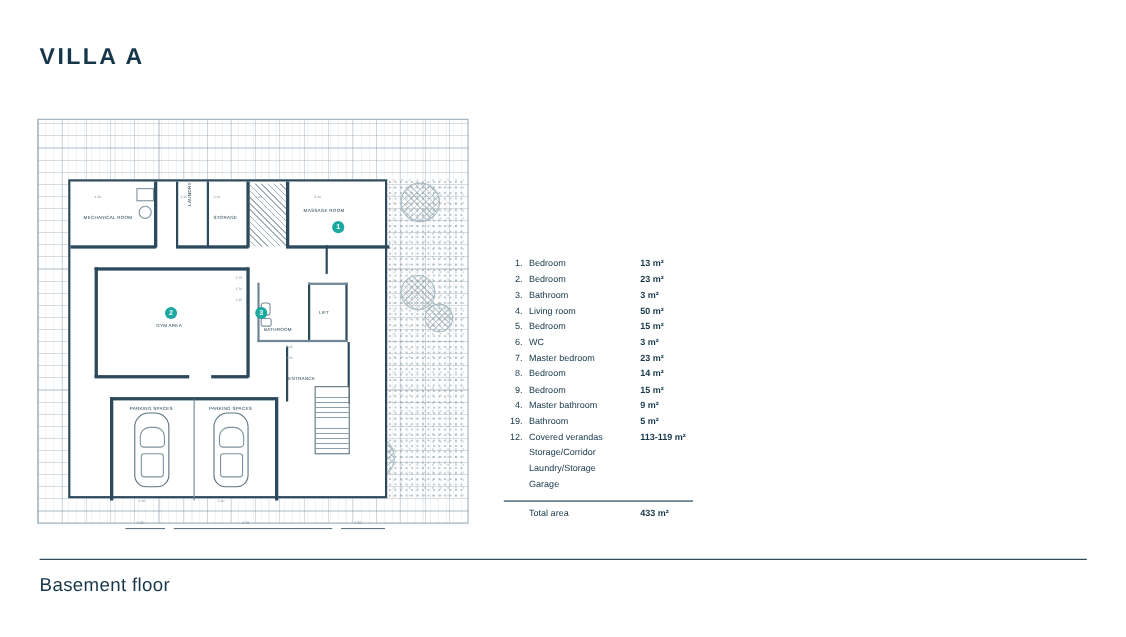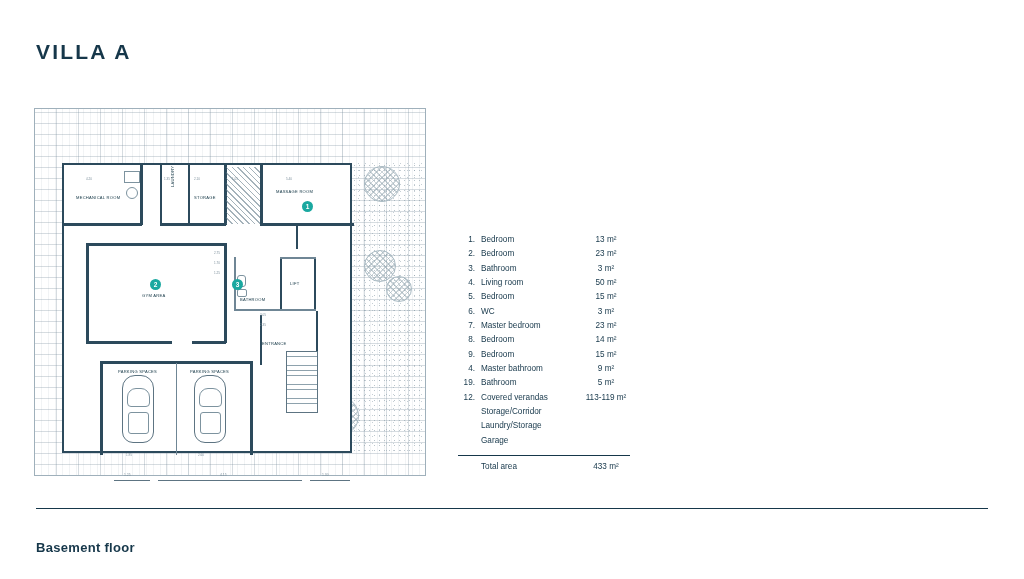--- a/index.html
+++ b/index.html
@@ -32,23 +32,23 @@
     position: absolute;
     left: 36px;
     top: 508px;
     width: 952px;
     height: 1px;
     background: #16374a;
   }
   .footer-label {
     position: absolute;
     left: 36px;
-    top: 540px;
-    font-size: 13px;
-    font-weight: bold;
+    top: 522px;
+    font-size: 17px;
+    font-weight: normal;
     letter-spacing: .3px;
     color: #16374a;
   }
 
   
   .plan-wrap {
     position: absolute;
     left: 34px;
     top: 108px;
     width: 392px;
@@ -218,21 +218,22 @@
     text-align: right;
     padding-right: 6px;
     flex: 0 0 auto;
   }
   .legend-name {
     flex: 1 1 auto;
   }
   .legend-area {
     flex: 0 0 auto;
     width: 48px;
-    text-align: center;
+    text-align: left;
+    font-weight: bold;
   }
   .legend-row.sub .legend-num { visibility: hidden; }
 
   .legend-rule {
     margin-top: 5px;
     width: 172px;
     height: 1px;
     background: #16374a;
   }
   .legend-total {

